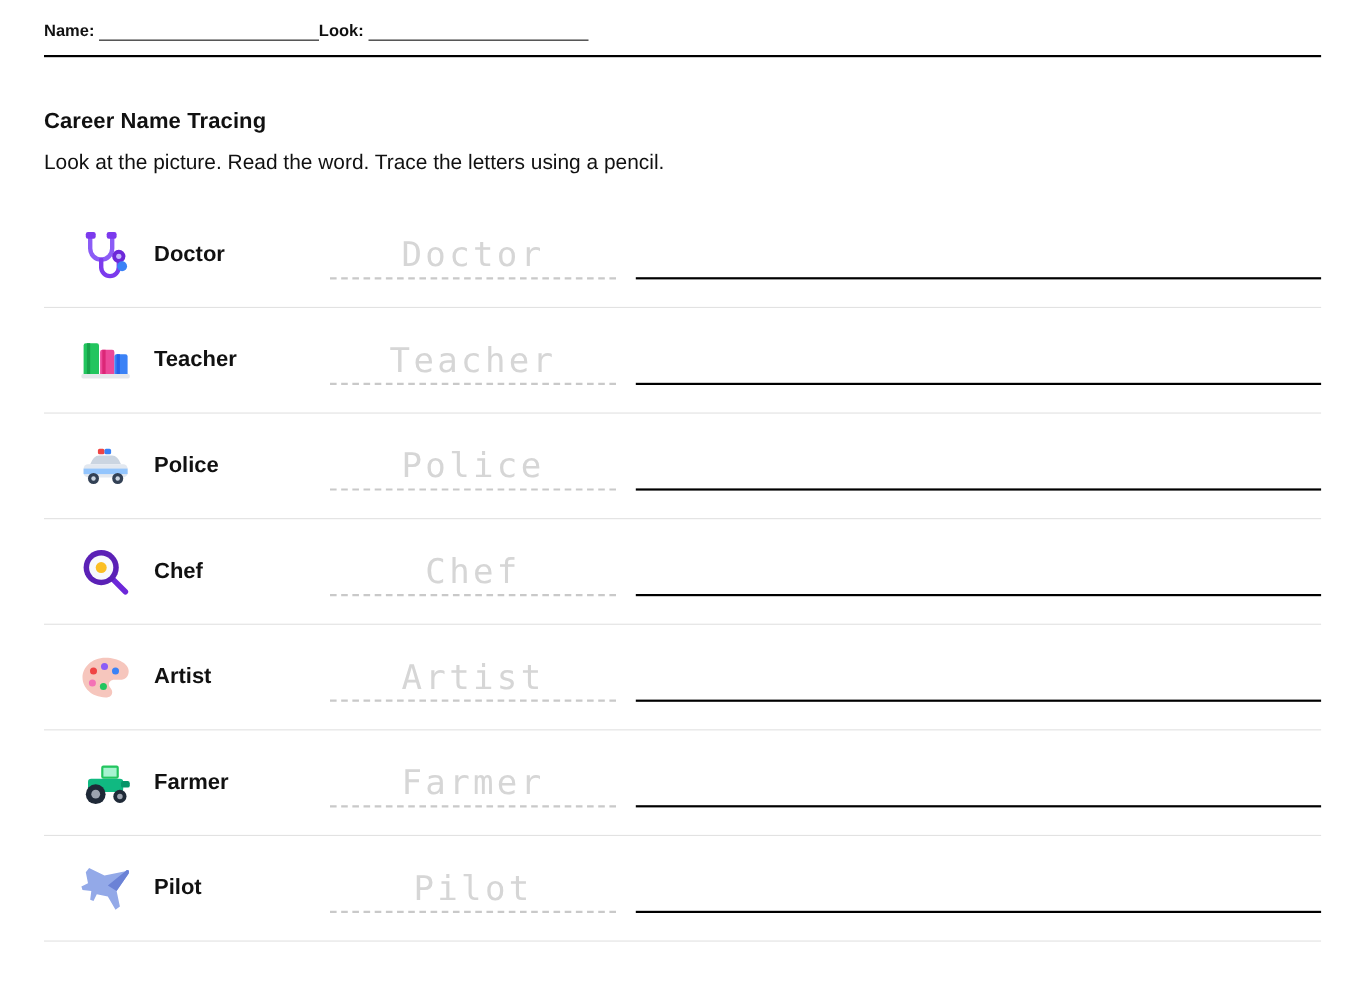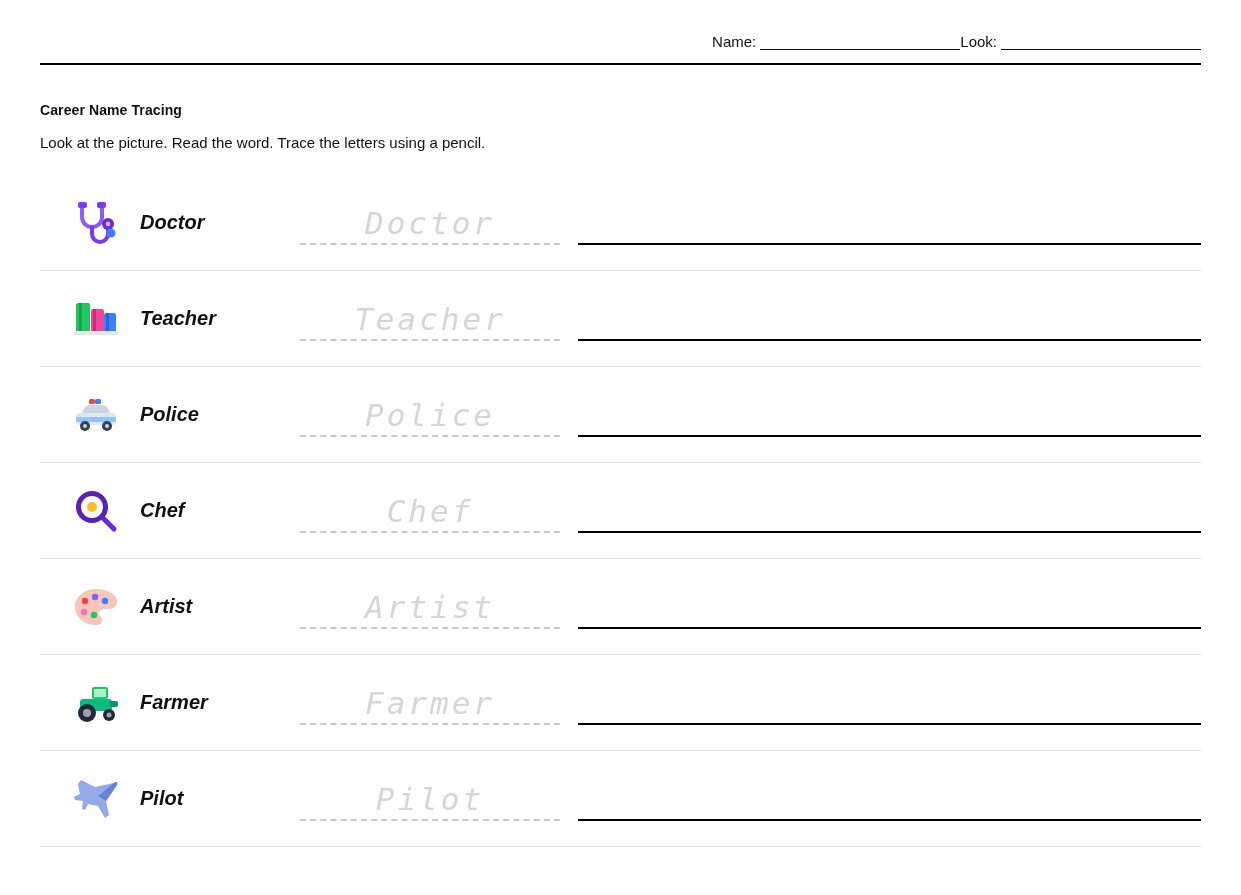--- a/index.html
+++ b/index.html
@@ -19,22 +19,23 @@
     position: absolute;
     left: 40px;
     top: 0;
     width: 1161px;
   }
 
   
   .header-row {
     display: flex;
     align-items: flex-end;
-    justify-content: flex-end;
-    padding-top: 33px;
+    justify-content: flex-start;
+    padding-top: 20px;
+    font-weight: bold;
   }
   .field {
     display: flex;
     align-items: flex-end;
     font-size: 15px;
     color: #111;
   }
   .field-label {
     white-space: nowrap;
     padding-right: 4px;
@@ -45,42 +46,41 @@
   }
   .name-line { width: 200px; }
   .date-line { width: 200px; }
   .header-rule {
     border-bottom: 2px solid #000;
     margin-top: 13px;
   }
 
   
   .title {
-    font-size: 14px;
+    font-size: 20px;
     font-weight: bold;
-    margin-top: 37px;
+    margin-top: 47px;
     letter-spacing: .1px;
   }
   .subtitle {
-    font-size: 15px;
+    font-size: 19px;
     margin-top: 16px;
     color: #111;
   }
 
   
   .rows {
     margin-top: 24px;
   }
   .row {
     display: flex;
     align-items: center;
     height: 95px;
     border-bottom: 1px solid #e2e2e2;
     position: relative;
-    font-style: italic;
   }
   .cell-icon {
     width: 100px;
     flex: 0 0 100px;
     display: flex;
     align-items: center;
     justify-content: center;
     padding-left: 12px;
     box-sizing: border-box;
   }

